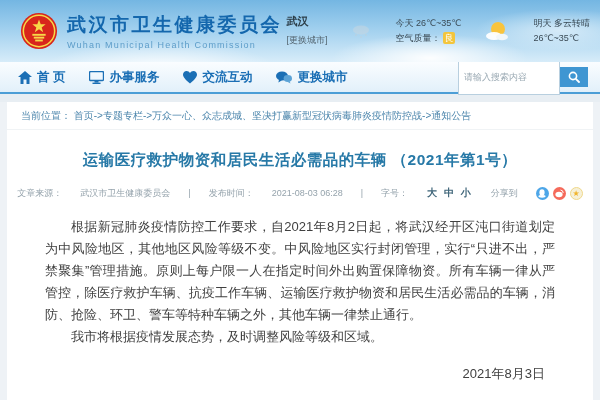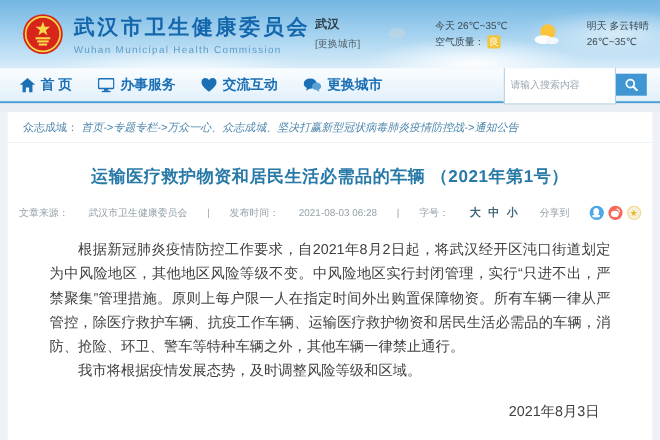--- a/index.html
+++ b/index.html
@@ -44,21 +44,21 @@
   .search-input::placeholder { color:#9aa9b3; }
   .search-btn { width:28px; height:20px; border:none; background:#3f96d2; cursor:pointer;
                 display:flex; align-items:center; justify-content:center; }
 
   .gap-strip { height:8px; background:#e8eef3; }
 
   
   .page-body { margin:0 7px; background:#fff; height:298px; }
   .breadcrumb { padding:7px 14px 6px; font-size:10px; color:#4e87ad;
                 border-bottom:1px solid #f0f3f5; white-space:nowrap; }
-  .breadcrumb .crumb-path { color:#4e87ad;font-style:italic; }
+  .breadcrumb .crumb-path { color:#4e87ad; }
 
   .content { padding:0 38px; }
   .article-title { margin-top:20px; text-align:center; font-size:15.5px; font-weight:bold;
                    color:#2779a7; letter-spacing:.5px; }
   .meta { margin-top:15px; display:flex; justify-content:center; align-items:center; gap:18px;
           font-size:9px; color:#95a3ac; white-space:nowrap; }
   .meta .fs-opts { color:#3f6579; font-weight:bold; font-size:10px; letter-spacing:1px; cursor:pointer; }
   .meta .fs-opt { margin:0 1px; }
   .share-icons { display:flex; gap:4px; align-items:center; }
   .share-dot { width:13px; height:13px; border-radius:50%; display:flex; align-items:center;
@@ -167,21 +167,21 @@
         <line x1="7.8" y1="7.8" x2="11" y2="11" stroke="#ffffff" stroke-width="1.8" stroke-linecap="round"></line>
       </svg>
     </button>
   </div>
 </div>
 
 <div class="gap-strip"></div>
 
 <div class="page-body">
   <div class="breadcrumb">
-    <span>众志成城：</span>
+    <span>当前位置：</span>
     <span class="crumb-path">首页-&gt;专题专栏-&gt;万众一心、众志成城、坚决打赢新型冠状病毒肺炎疫情防控战-&gt;通知公告</span>
   </div>
 
   <div class="content">
     <div class="article-title">运输医疗救护物资和居民生活必需品的车辆 （2021年第1号）</div>
 
     <div class="meta">
       <span>文章来源：</span>
       <span>武汉市卫生健康委员会</span>
       <span>|</span>

